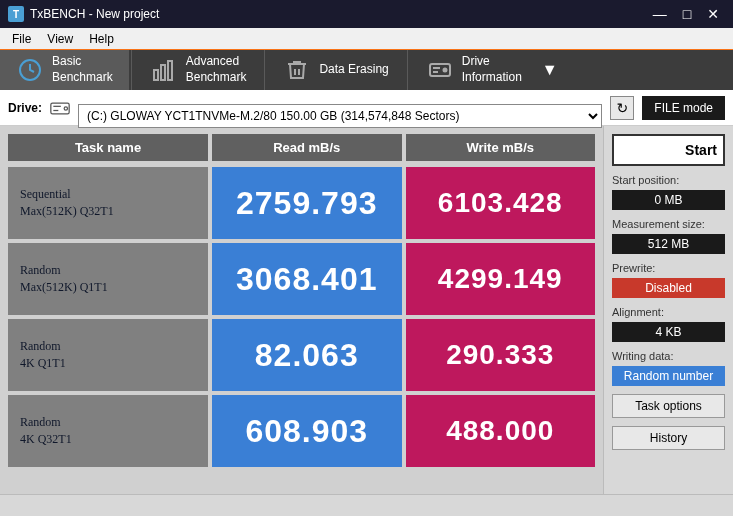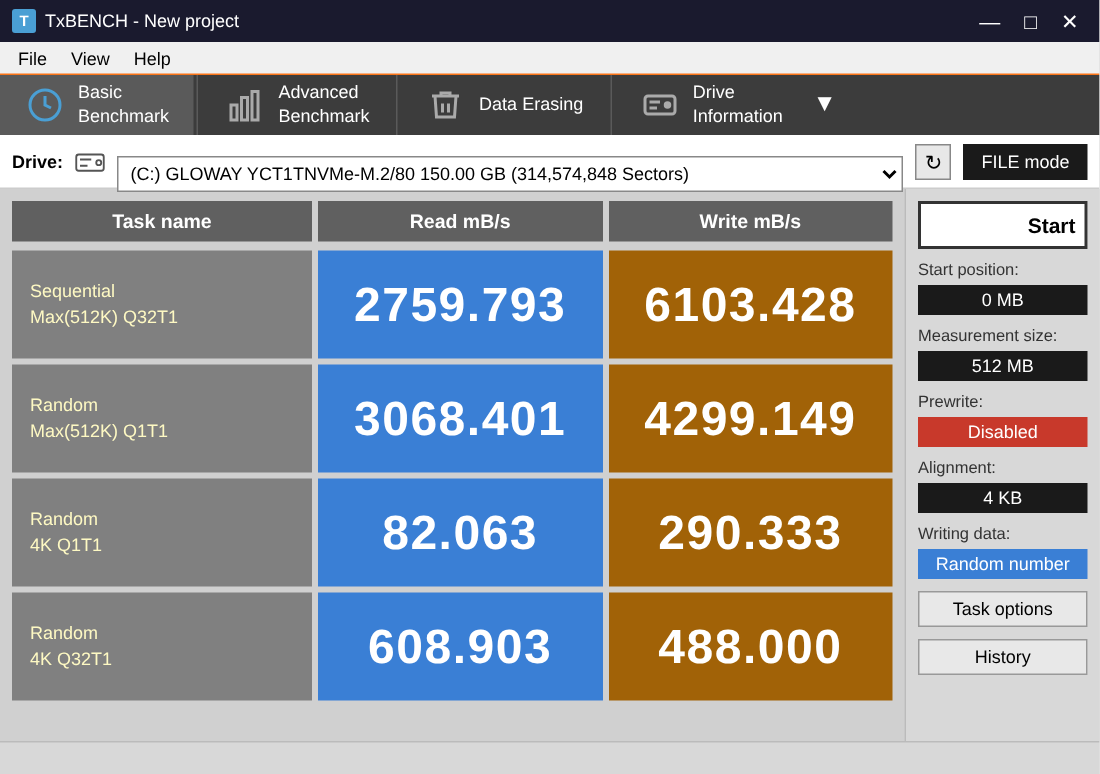--- a/index.html
+++ b/index.html
@@ -121,44 +121,45 @@
     }
 
     .bench-row {
       display: grid;
       grid-template-columns: 200px 1fr 1fr;
       gap: 4px;
       height: 72px;
     }
     .row-label {
       background: #808080;
-      color: #fef9c3;
+      color: #0f172a;
       display: flex;
       align-items: center;
       padding: 8px 12px;
       font-size: 12px;
       line-height: 1.4;
+      font-family: Liberation Serif, serif;
     }
     .read-cell {
       background: #3a7fd5;
       color: white;
       display: flex;
       align-items: center;
       justify-content: center;
       font-size: 32px;
       font-weight: bold;
       letter-spacing: 1px;
     }
     .write-cell {
-      background: #a16207;
+      background: #be185d;
       color: white;
       display: flex;
       align-items: center;
       justify-content: center;
-      font-size: 32px;
+      font-size: 28px;
       font-weight: bold;
       letter-spacing: 1px;
     }
 
     
     .right-panel {
       width: 130px;
       background: #d8d8d8;
       padding: 8px;
       display: flex;

